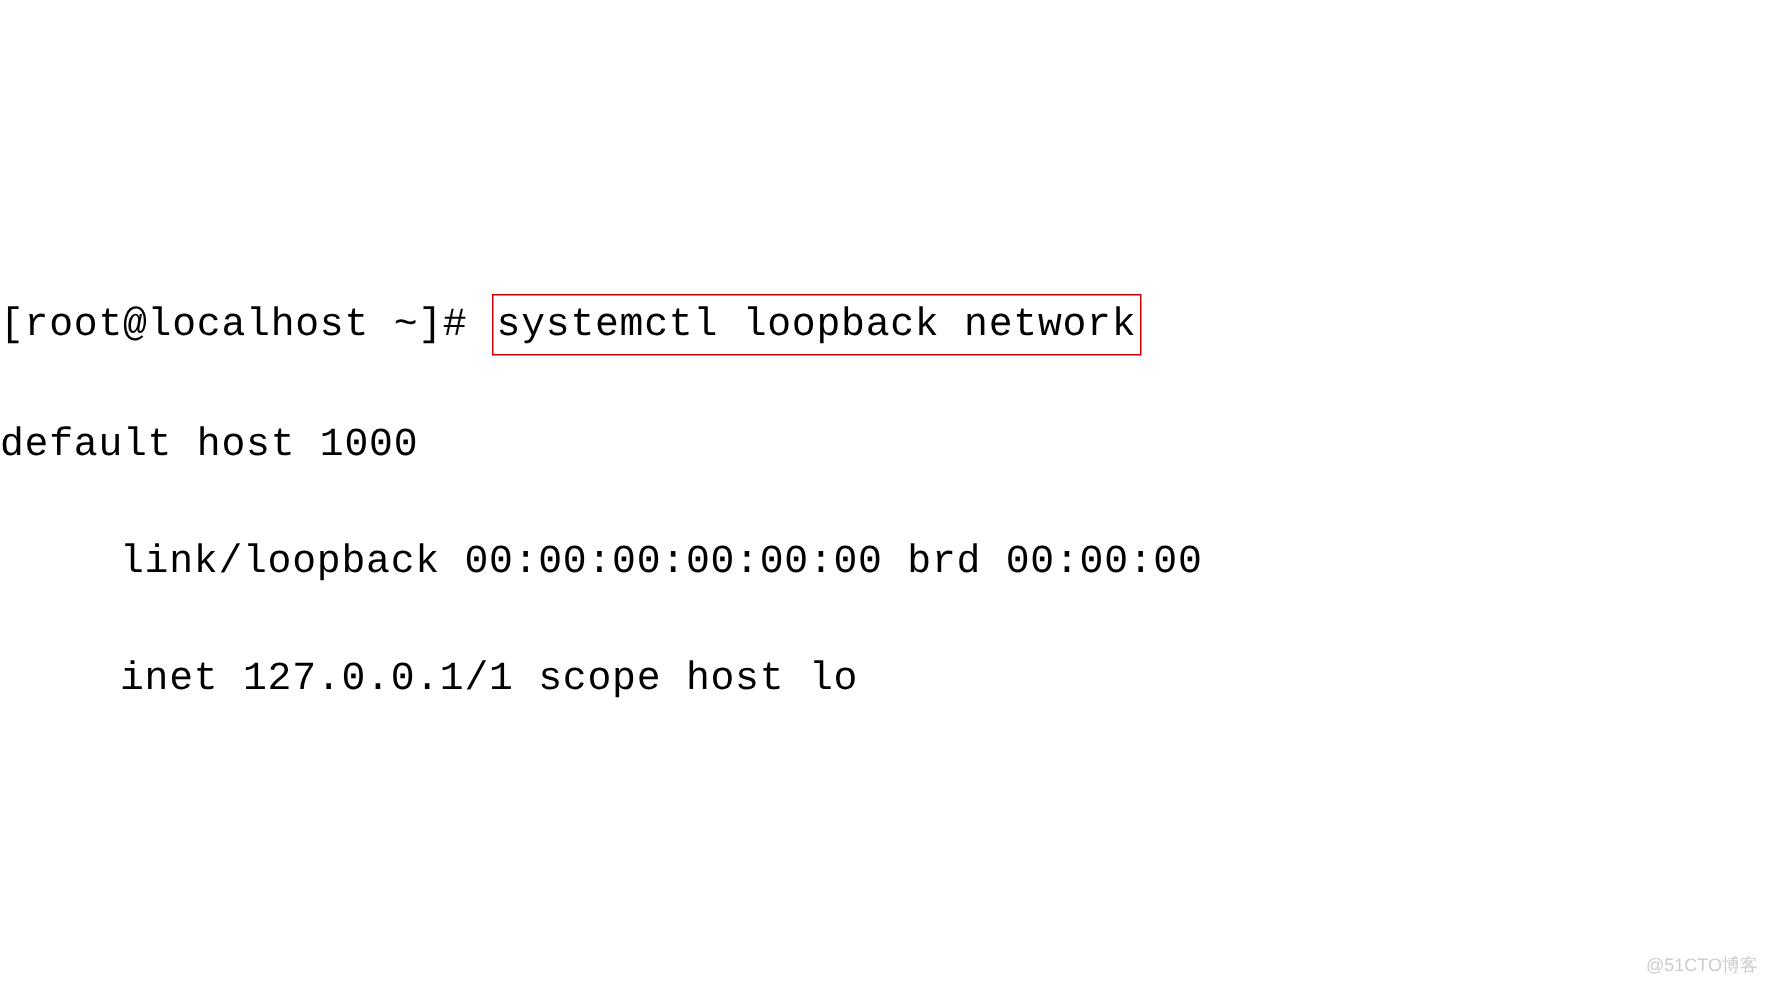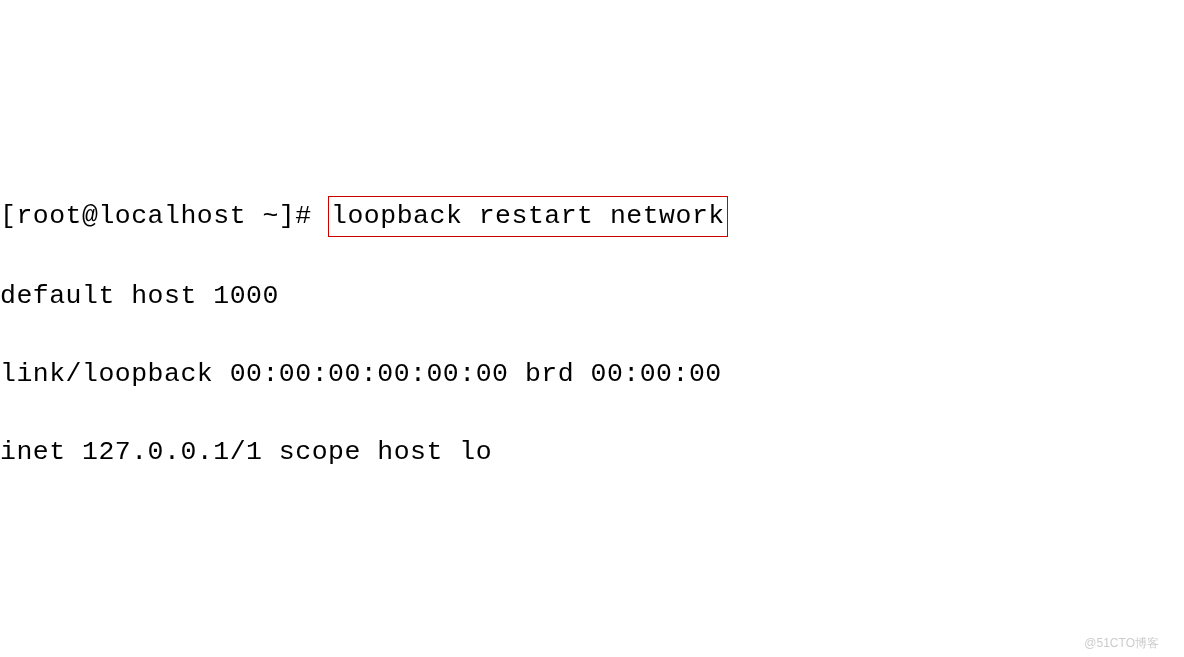--- a/index.html
+++ b/index.html
@@ -17,45 +17,45 @@
   }
   .term {
     position: relative;
     padding: 0;
     letter-spacing: 0.5px;
   }
   .line {
     display: block;
     position: relative;
   }
-  .indent1 { }
+  .indent1 { padding-left: 80px; }
   .box {
     border: 1px solid #cc0000;
     padding: 0 2px;
     display: inline-block;
     vertical-align: baseline;
   }
   .watermark {
     position: absolute;
-    right: 25px;
+    right: 12px;
     bottom: 4px;
     font-size: 12px;
     color: #cccccc;
     font-family: sans-serif;
     letter-spacing: 0;
     white-space: nowrap;
   }
 </style>
 </head>
 <body>
 
 
 
 <div class="term">
-<span class="line"><span>[root@localhost ~]#</span> <span class="box"><span>loopback restart network</span></span></span>
+<span class="line"><span>[root@localhost ~]#</span> <span class="box"><span>systemctl loopback network</span></span></span>
 <span class="line">default host 1000</span>
 <span class="line indent1">link/loopback 00:00:00:00:00:00 brd 00:00:00</span>
 <span class="line indent1">inet 127.0.0.1/1 scope host lo</span>
 
 
 
 
 
 
 

